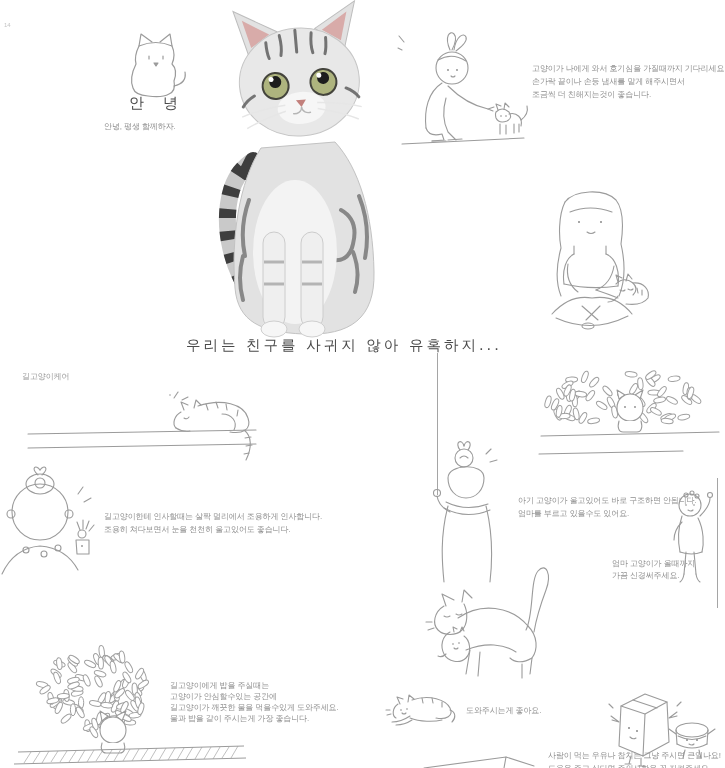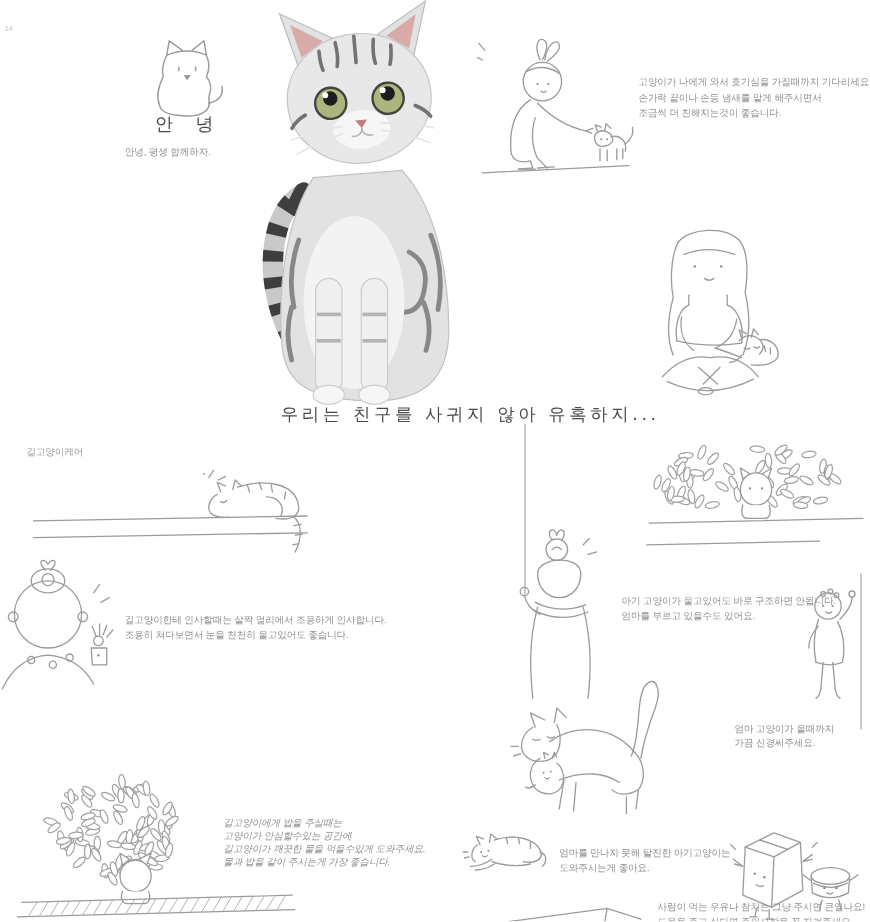--- a/index.html
+++ b/index.html
@@ -169,21 +169,21 @@
         <path d="M98,104 q3,2 5,0"></path>
           <path d="M106,103 q3,2 5,0"></path>
         <path d="M115,102 l1,5"></path>
           <path d="M120,104 l0,5"></path>
         <path d="M74,104 Q86,108 96,112"></path>
         <path d="M96,110 q-4,6 -10,6"></path>
       </g>
     </svg>
   </div>
 
-  <div class="hand" style="left:186px;top:336px;width:320px;font-size:14.5px;letter-spacing:3px;margin-left:48px;">우리는 친구를 사귀지 않아 유혹하지...</div>
+  <div class="hand" style="left:186px;top:336px;width:320px;font-size:14.5px;letter-spacing:3px;">우리는 친구를 사귀지 않아 유혹하지...</div>
 
   <div class="ill" style="left:436px;top:353px;">
     <svg width="3" height="142" viewBox="0 0 3 142">
       <line x1="1.5" y1="0" x2="1.5" y2="142" stroke="#a5a5a5" stroke-width="1"></line>
     </svg>
   </div>
 
   <div class="txt" style="left:22px;top:370px;width:90px;color:#999;">길고양이케어</div>
 
   <div class="ill" style="left:26px;top:390px;">
@@ -360,21 +360,21 @@
         <path d="M20,88 q-1,6 -4,8"></path>
           <path d="M32,88 q1,6 4,8"></path>
       </g>
     </svg>
   </div>
   <div class="ill" style="left:716px;top:478px;">
     <svg width="3" height="130" viewBox="0 0 3 130">
         <line x1="1.5" y1="0" x2="1.5" y2="130" stroke="#a5a5a5" stroke-width="1"></line>
       </svg>
   </div>
-  <div class="txt" style="left:612px;top:558px;width:90px;line-height:12px;margin-top:44px;">
+  <div class="txt" style="left:612px;top:558px;width:90px;line-height:12px;">
     <div>엄마 고양이가 올때까지</div>
     <div>가끔 신경써주세요.</div>
   </div>
 
   <div class="ill" style="left:426px;top:558px;">
     <svg width="145" height="128" viewBox="0 0 145 128">
       <g stroke="#9b9b9b" fill="none" stroke-width="1.1" stroke-linecap="round" stroke-linejoin="round">
         <path d="M100,72 C108,56 104,22 112,13 C120,4 126,16 120,32 C114,48 110,62 108,74"></path>
         <path d="M32,60 C55,44 85,48 102,68"></path>
         <path d="M102,68 C112,78 112,92 106,100 L104,116"></path>
@@ -526,21 +526,21 @@
             <path d="M172,15 L179,3"></path>
             <path d="M181,15 L188,3"></path>
           <path d="M190,15 L197,3"></path>
             <path d="M199,15 L206,3"></path>
             <path d="M208,14 L215,3"></path>
             <path d="M217,14 L224,2"></path>
         </g>
       </g>
     </svg>
   </div>
-  <div class="txt tight" style="left:186px;top:680px;width:235px;font-style:italic;">
+  <div class="txt tight" style="left:170px;top:680px;width:235px;">
     <div>길고양이에게 밥을 주실때는</div>
     <div>고양이가 안심할수있는 공간에</div>
     <div>길고양이가 깨끗한 물을 먹을수있게 도와주세요.</div>
     <div>물과 밥을 같이 주시는게 가장 좋습니다.</div>
   </div>
 
   <div class="ill" style="left:386px;top:690px;">
     <svg width="72" height="38" viewBox="0 0 72 38">
       <g stroke="#9b9b9b" fill="none" stroke-width="1.1" stroke-linecap="round" stroke-linejoin="round">
         <path d="M14,14 l-3,-7 l6,2"></path>
@@ -556,21 +556,20 @@
         <path d="M24,26 C18,30 12,32 6,32"></path>
         <path d="M26,30 C20,34 14,35 10,35"></path>
         <path d="M64,20 C70,22 70,28 66,32"></path>
         <path d="M36,8 l1,5"></path>
           <path d="M46,8 l1,5"></path>
           <path d="M56,12 l0,5"></path>
       </g>
     </svg>
   </div>
   <div class="txt" style="left:466px;top:704px;width:185px;">
-    <div>엄마를 만나지 못해 탈진한 아기고양이는</div>
     <div>도와주시는게 좋아요.</div>
   </div>
 
   <div class="ill" style="left:593px;top:688px;">
     <svg width="118" height="80" viewBox="0 0 118 80">
       <g stroke="#9b9b9b" fill="none" stroke-width="1.1" stroke-linecap="round" stroke-linejoin="round">
         <path d="M28,18 L52,6 L74,14 L52,26 Z"></path>
         <path d="M40,12 L64,20"></path>
         <path d="M28,18 L26,58 L50,68 L52,26"></path>
         <path d="M74,14 L76,54 L50,68"></path>

